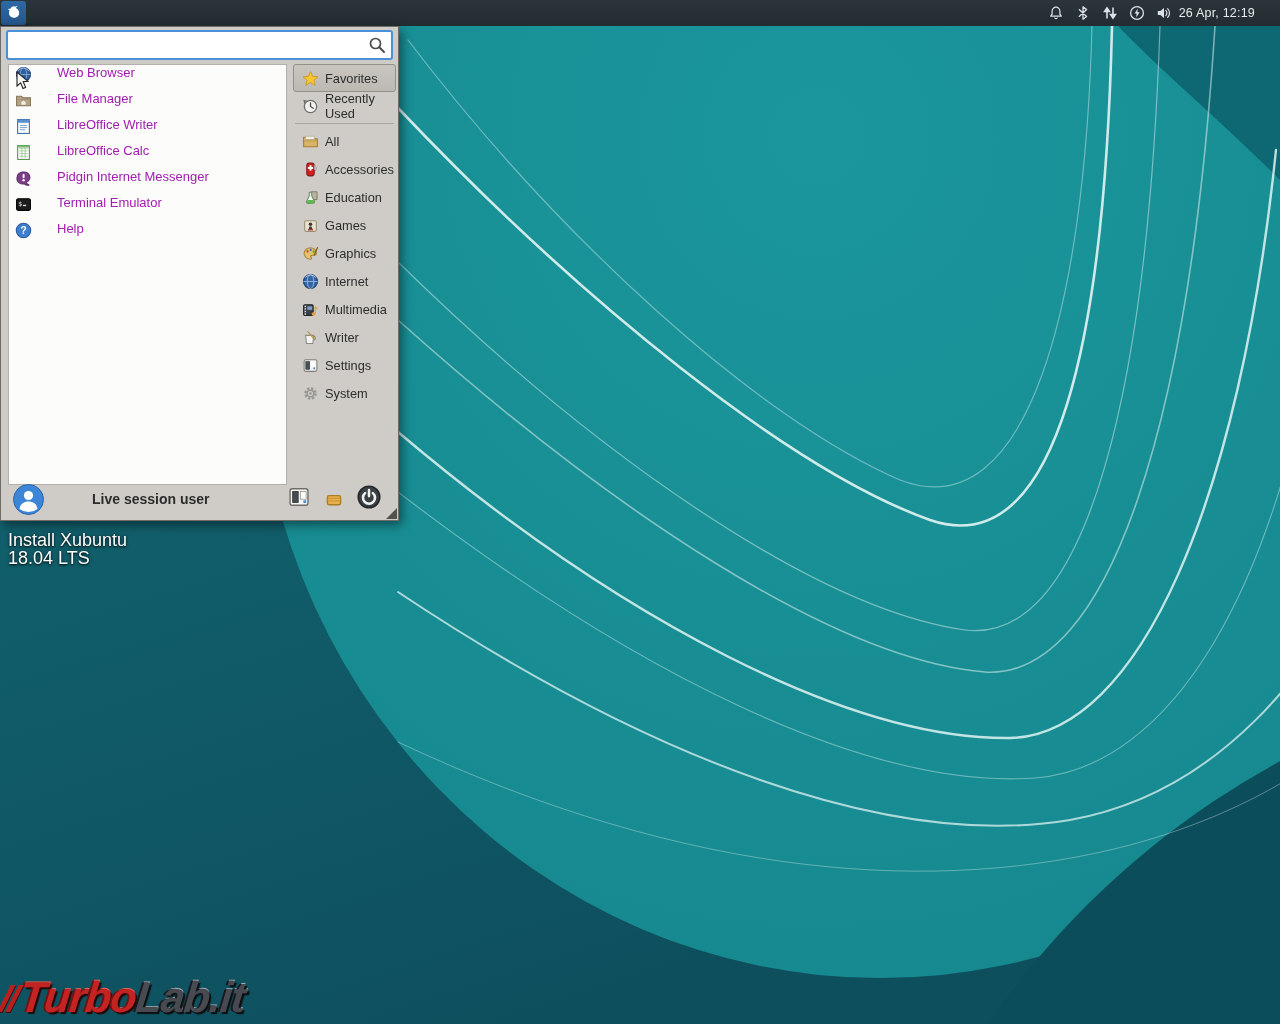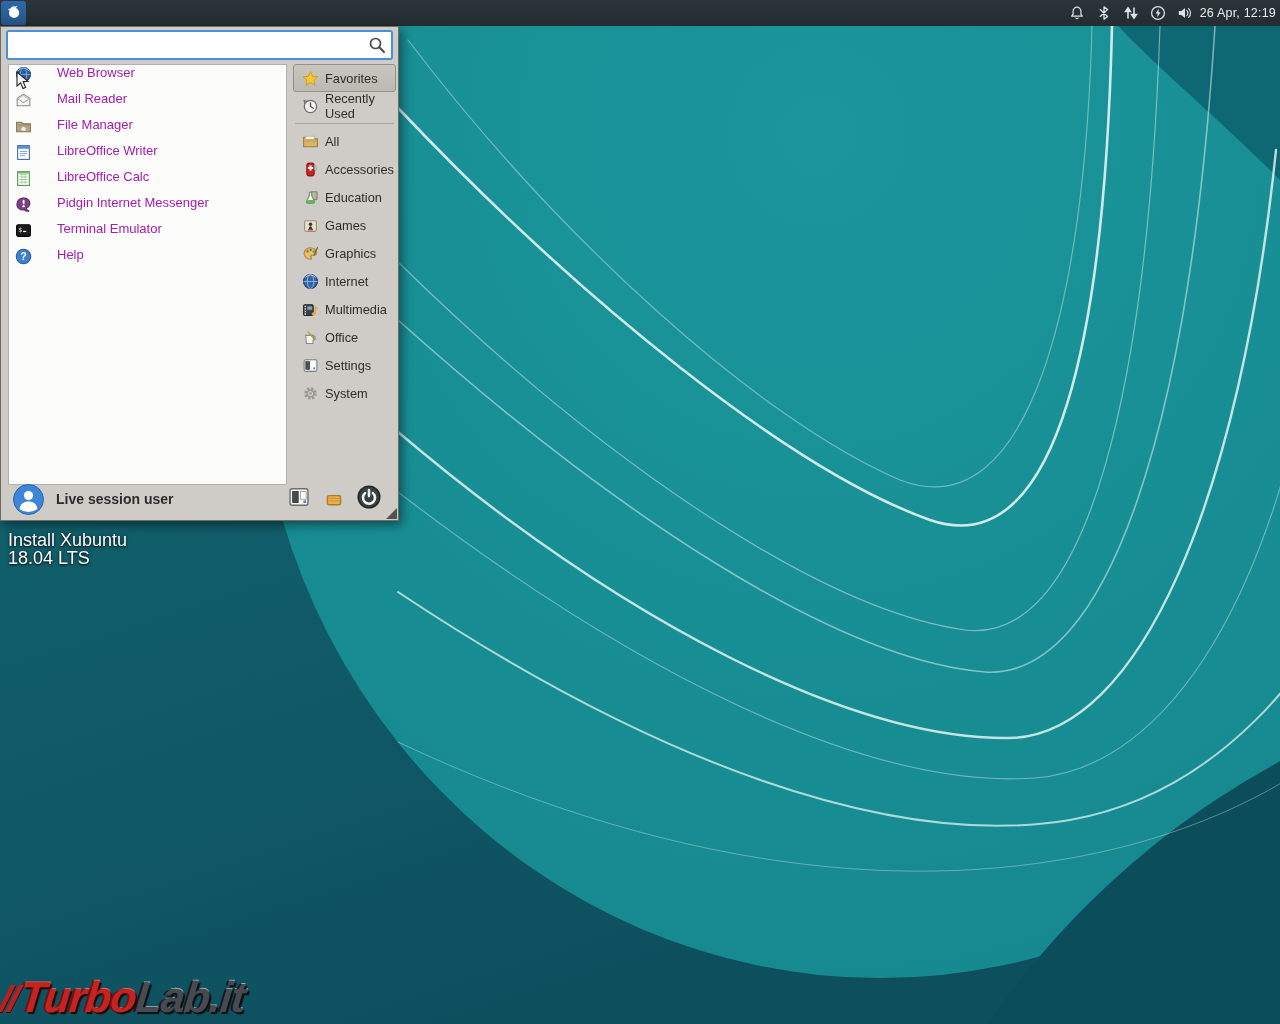--- a/index.html
+++ b/index.html
@@ -9,21 +9,21 @@
 
   
   #panel{position:absolute;left:0;top:0;width:1280px;height:26px;z-index:10;
     background:linear-gradient(#2c3539,#222c31);display:flex;align-items:center;
     color:#dfe4e8;font-size:12.5px;}
   #logo-btn{width:25px;height:24px;margin-left:1px;border-radius:3px;
     background:linear-gradient(#2f68a8,#265689);display:flex;align-items:center;
     justify-content:center;cursor:pointer;}
   #tray{margin-left:auto;display:flex;align-items:center;gap:10px;}
   .tray-ic{width:17px;height:17px;display:flex;align-items:center;justify-content:center;}
-  #clock{margin:0 4px 0 6px;color:#e8ebee;letter-spacing:.2px;}
+  #clock{margin:0 25px 0 6px;color:#e8ebee;letter-spacing:.2px;}
 
   
   #menu{position:absolute;left:0;top:26px;width:399px;height:495px;z-index:20;
     background:#cfccc7;border:1px solid #6f6c68;box-sizing:border-box;
     box-shadow:3px 4px 10px rgba(0,0,0,.45);}
   #search-wrap{position:absolute;left:5px;top:3px;right:5px;height:30px;}
   #search-input{width:100%;height:100%;box-sizing:border-box;border:2px solid #4a90d9;
     border-radius:3px;background:#fff;padding:0 30px 0 8px;font:13px "Liberation Sans",sans-serif;outline:none;}
   #search-icon{position:absolute;right:7px;top:6px;width:18px;height:18px;}
 
@@ -35,21 +35,21 @@
 
   #cat-list{position:absolute;left:292px;top:37px;width:103px;}
   .cat-row{height:28px;display:flex;align-items:center;gap:6px;padding-left:8px;
     font-size:12.8px;color:#2d2d2d;border:1px solid transparent;border-radius:3px;
     box-sizing:border-box;cursor:pointer;}
   .cat-row.selected{background:linear-gradient(#c9c6c0,#bcb9b3);border-color:#938f89;}
   .cat-sep{border-top:1px solid #a9a6a0;margin:3px 2px;}
   .icon17{width:17px;height:17px;flex:0 0 17px;display:flex;align-items:center;justify-content:center;}
 
   #menu-footer{position:absolute;left:0;right:0;bottom:0;height:42px;
-    display:flex;align-items:center;}
+    display:flex;align-items:center;gap:36px;}
   #avatar{width:31px;height:31px;margin-left:12px;border-radius:50%;flex:0 0 31px;}
   #user-name{margin-left:12px;font-size:14px;font-weight:bold;color:#2c2c2c;}
   #footer-btns{margin-left:auto;display:flex;align-items:center;gap:9px;margin-right:16px;}
   .fbtn{width:26px;height:26px;display:flex;align-items:center;justify-content:center;cursor:pointer;}
   #grip{position:absolute;right:1px;bottom:1px;width:0;height:0;cursor:nwse-resize;
     border-left:11px solid transparent;border-bottom:11px solid #55524e;}
 
   
   #install-label{position:absolute;left:8px;top:531px;width:126px;z-index:5;
     text-align:left;color:#fff;font-size:18px;line-height:18px;cursor:pointer;
@@ -159,30 +159,20 @@
               <ellipse cx="8" cy="8" rx="3" ry="6.6" fill="none" stroke="#7fa6d4" stroke-width="0.9"></ellipse>
               <line x1="1.4" y1="8" x2="14.6" y2="8" stroke="#7fa6d4" stroke-width="0.9"></line>
               <path d="M2.5,5 A6.6 6.6 0 0 1 13.5,5" fill="none" stroke="#9dc0e6" stroke-width="0.9"></path>
             </svg>
           </span>
           <span>Web Browser</span>
         </div>
         <div class="app-row">
           <span class="icon18">
             <svg width="17" height="17" viewBox="0 0 16 16">
-              <path d="M2,6 L8,2 L14,6 V13 H2 Z" fill="#f4f3f1" stroke="#8d8b88"></path>
-              <path d="M2,6 L8,10 L14,6" fill="none" stroke="#aaa8a4"></path>
-              <path d="M3,6.5 L8,3.2 L13,6.5" fill="none" stroke="#c7c5c1"></path>
-            </svg>
-          </span>
-          <span>Mail Reader</span>
-        </div>
-        <div class="app-row">
-          <span class="icon18">
-            <svg width="17" height="17" viewBox="0 0 16 16">
               <path d="M1.5,4 L1.5,13 H14.5 V5.5 H7.5 L6,4 Z" fill="#b6a487" stroke="#84755a"></path>
               <path d="M1.5,7 H14.5" stroke="#9c8c6f" stroke-width="0.6"></path>
               <path d="M8,8 L10.6,10 H10 V12 H6 V10 H5.4 Z" fill="#efece6"></path>
             </svg>
           </span>
           <span>File Manager</span>
         </div>
         <div class="app-row">
           <span class="icon18">
             <svg width="17" height="17" viewBox="0 0 16 16">
@@ -337,21 +327,21 @@
           <span>Multimedia</span>
         </div>
         <div class="cat-row">
           <span class="icon17">
             <svg width="17" height="17" viewBox="0 0 16 16">
               <path d="M3.4,6 H11 L10.2,13.6 H4.2 Z" fill="#f4f3f1" stroke="#8d8b88"></path>
               <path d="M11,7 c2,0 2,3.4 0,3.6" fill="none" stroke="#8d8b88" stroke-width="1.1"></path>
               <path d="M5.4,2.2 L10.4,7.2 L11.6,9.4 L9.6,8 Z" fill="#e8b93a" stroke="#a8832a" stroke-width="0.6"></path>
             </svg>
           </span>
-          <span>Office</span>
+          <span>Writer</span>
         </div>
         <div class="cat-row">
           <span class="icon17">
             <svg width="17" height="17" viewBox="0 0 16 16">
               <rect x="2" y="2.5" width="12" height="11" rx="1.4" fill="#f5f4f2" stroke="#807e7a"></rect>
               <rect x="3.6" y="4.4" width="3.6" height="7.2" fill="#4a5058" stroke="#33373d" stroke-width="0.6"></rect>
               <rect x="8.6" y="4.4" width="3.8" height="5" fill="#ffffff" stroke="#9a98f" stroke-width="0.5"></rect>
               <rect x="10.6" y="9.8" width="1.8" height="1.8" fill="#4a90d9"></rect>
             </svg>
           </span>

